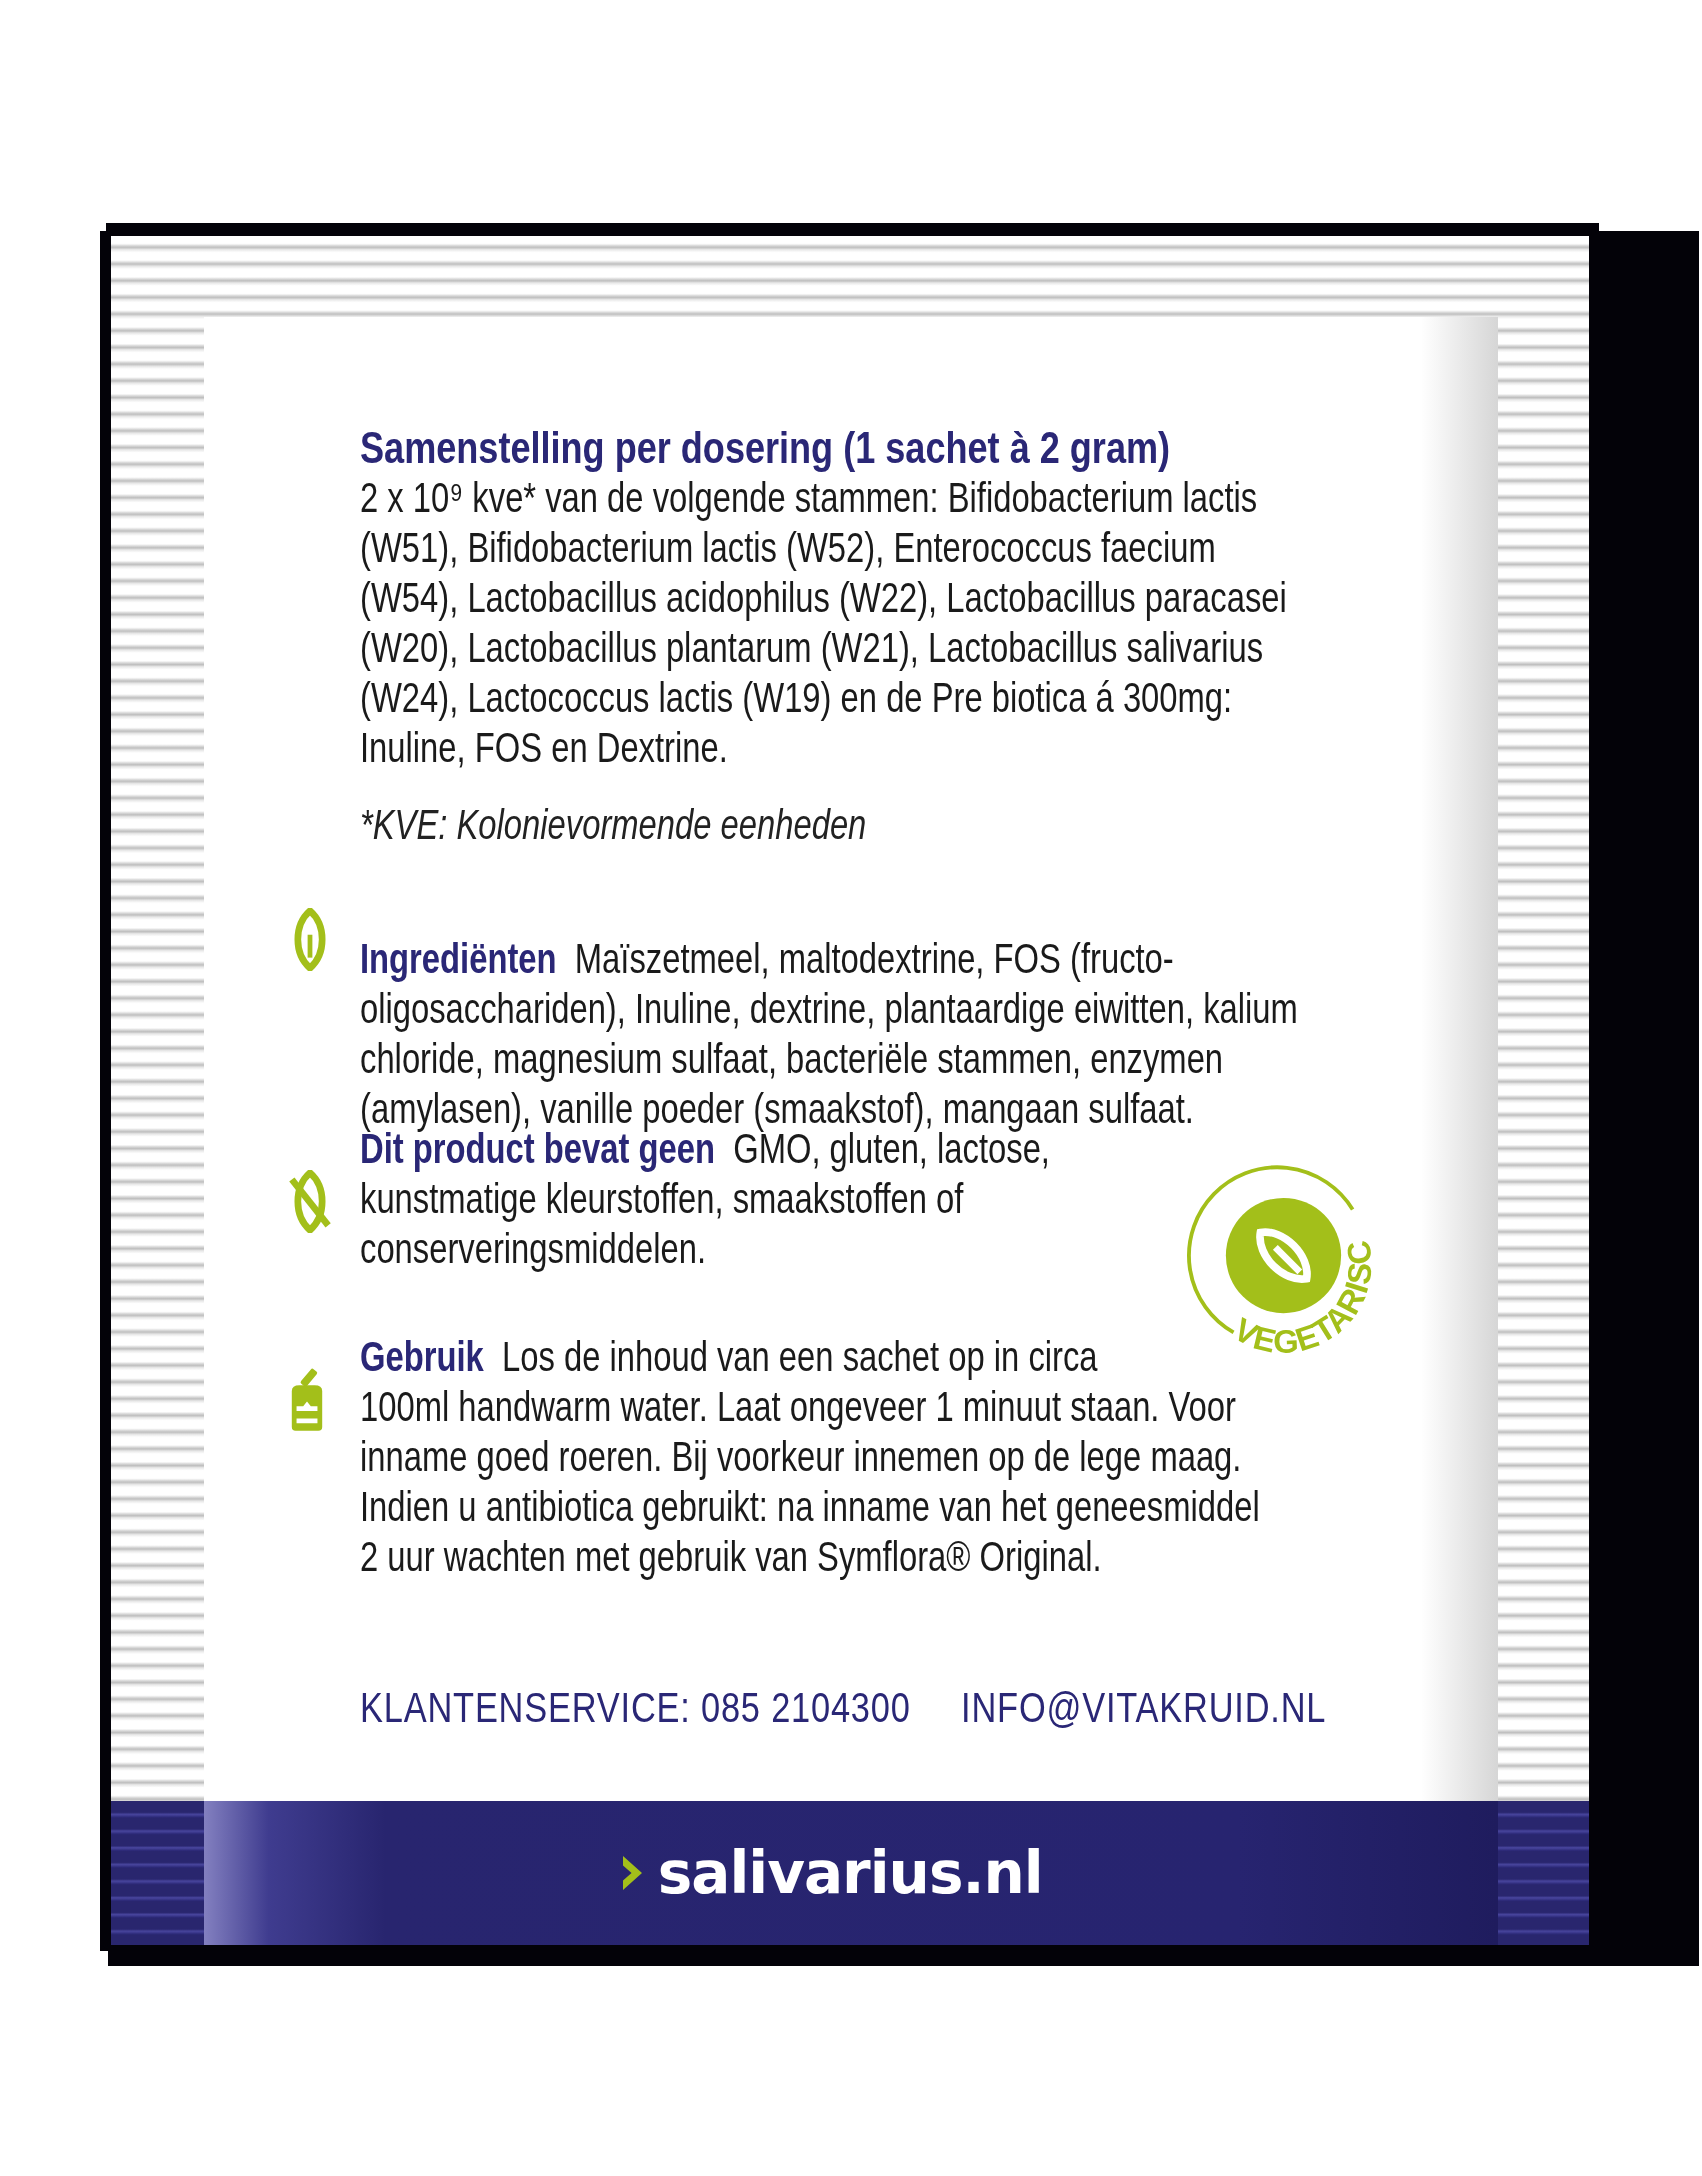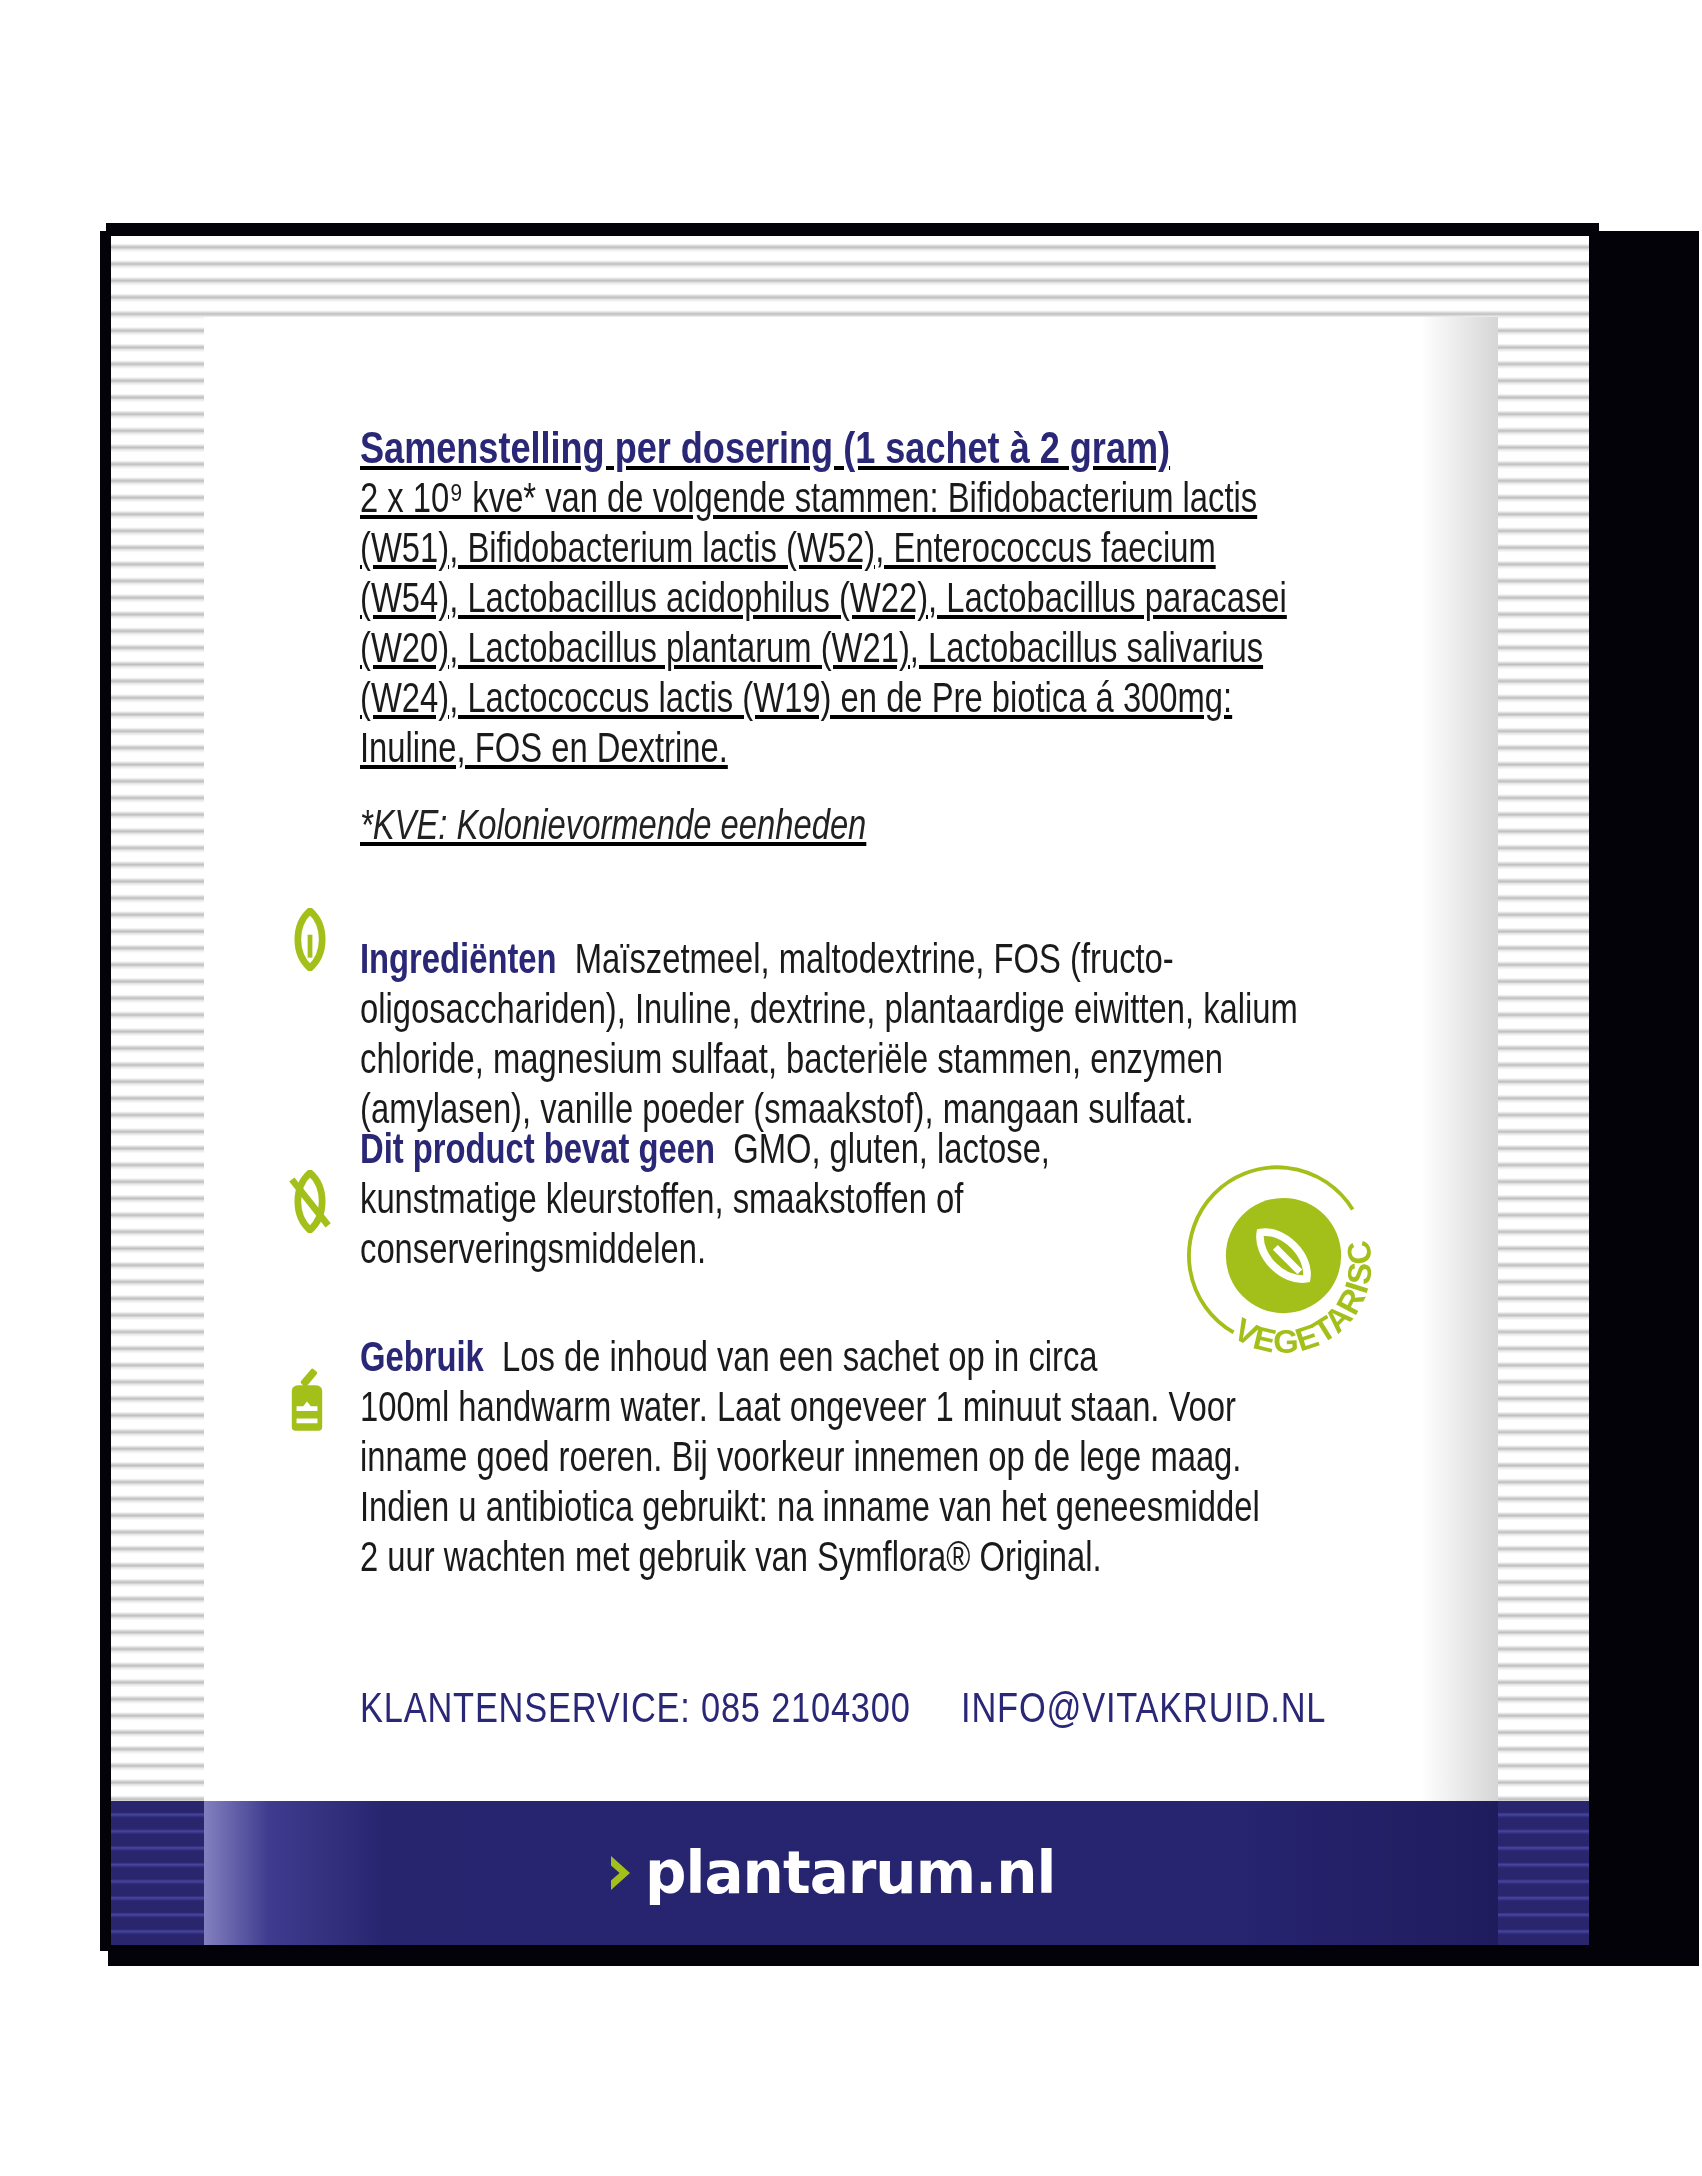--- a/index.html
+++ b/index.html
@@ -69,29 +69,29 @@
 <div class="sachet">
   <div class="panel">
     <div class="panel-rshade"></div>
   </div>
   <div class="band">
     <div class="band-inner">
       <div class="logo">
         <svg class="logo-chevron" viewBox="0 0 24 40">
           <path d="M2 2 L22 20 L2 38 L2 28 L11 20 L2 12 Z" fill="#a3bf1a"></path>
         </svg>
-        <span class="logo-text">plantarum.nl</span>
+        <span class="logo-text">salivarius.nl</span>
       </div>
     </div>
   </div>
 </div>
 
 <div class="content">
 
-  <div class="block" style="top:423px;text-decoration:underline;">
+  <div class="block" style="top:423px;">
     <div class="heading h-title">Samenstelling per dosering (1 sachet à 2 gram)</div>
     <div class="txt">2 x 10⁹ kve* van de volgende stammen: Bifidobacterium lactis</div>
     <div class="txt">(W51), Bifidobacterium lactis (W52), Enterococcus faecium</div>
     <div class="txt">(W54), Lactobacillus acidophilus (W22), Lactobacillus paracasei</div>
     <div class="txt">(W20), Lactobacillus plantarum (W21), Lactobacillus salivarius</div>
     <div class="txt">(W24), Lactococcus lactis (W19) en de Pre biotica á 300mg:</div>
     <div class="txt">Inuline, FOS en Dextrine.</div>
     <div class="txt foot" style="margin-top:27px;">*KVE: Kolonievormende eenheden</div>
   </div>
 

